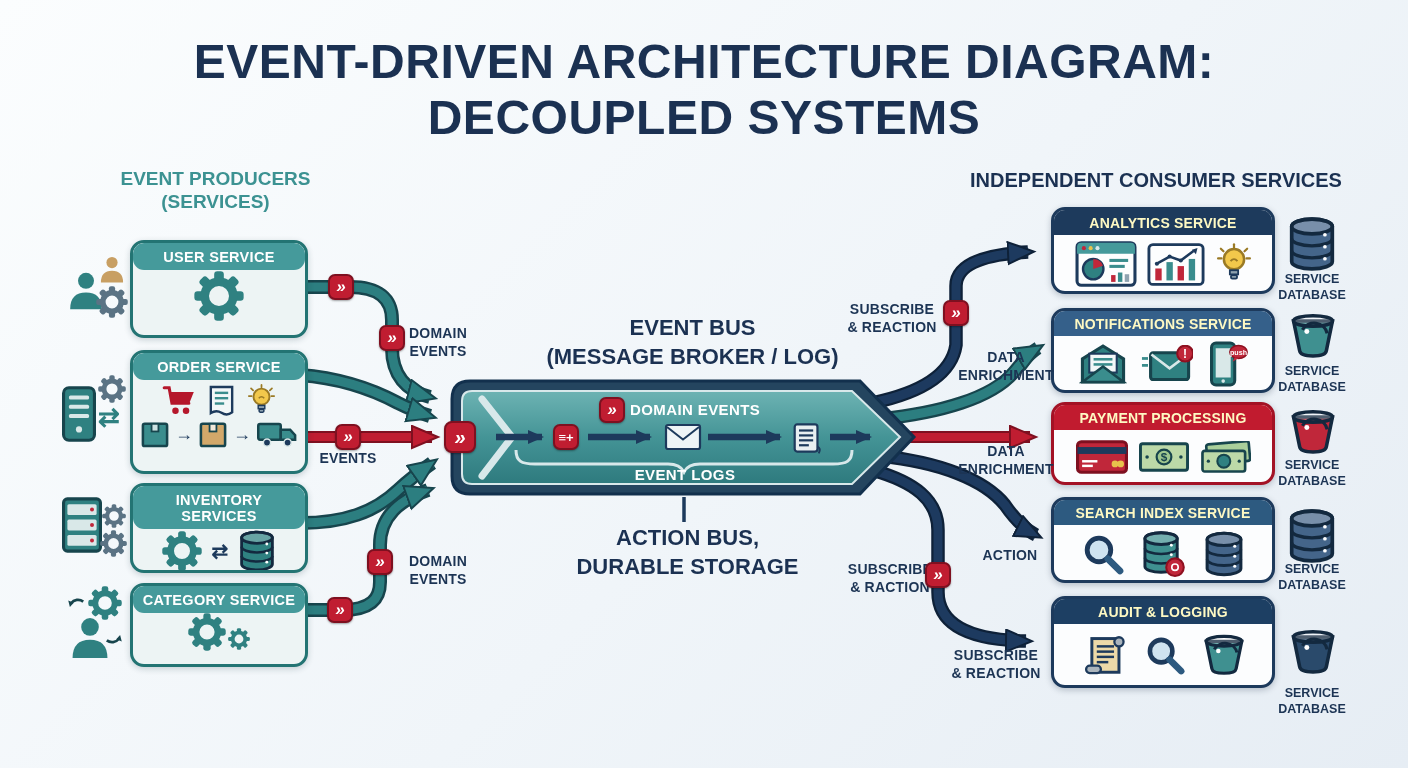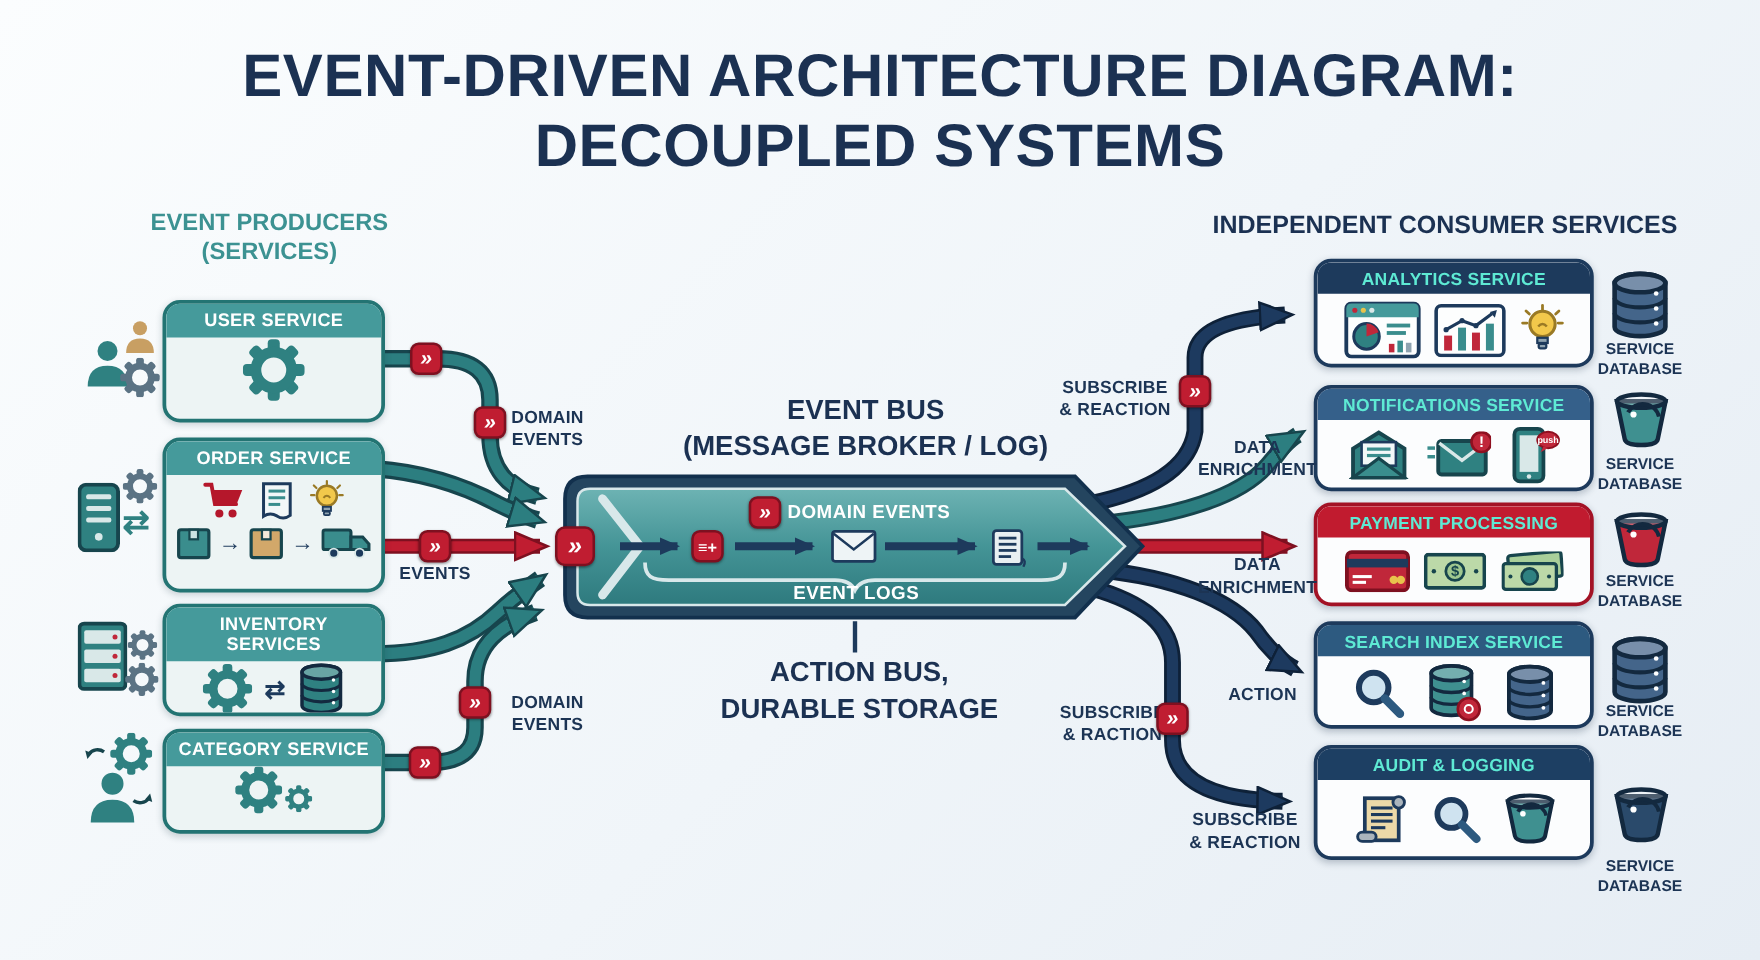--- a/index.html
+++ b/index.html
@@ -9,32 +9,32 @@
   svg text{font-family:"Liberation Sans",sans-serif;}
   .layer{position:absolute;left:0;top:0;z-index:1;}
   .title{position:absolute;left:0;right:0;top:34px;text-align:center;font-weight:bold;
     color:#1b3152;font-size:48px;line-height:1.16;letter-spacing:.5px;z-index:2;}
   .sec-heading{position:absolute;font-weight:bold;text-align:center;z-index:2;line-height:1.2;}
   .producers-heading{left:88px;top:168px;width:255px;font-size:19px;color:#3c9292;}
   .consumers-heading{left:958px;top:168px;width:396px;font-size:20px;color:#1b3152;}
   .pbox{position:absolute;left:130px;width:172px;border:3px solid #237473;border-radius:14px;
     background:#edf4f4;box-shadow:0 2px 6px rgba(20,50,60,.2);overflow:hidden;z-index:2;}
   .pbox .hd{background:#459a9b;color:#fff;font-weight:bold;font-size:14.5px;text-align:center;
-    padding:6px 4px 5px;letter-spacing:.3px;}
+    padding:6px 4px 5px;letter-spacing:.3px;border-radius:11px;}
   .pbox .bd{display:flex;align-items:center;justify-content:center;gap:10px;}
   .pbox.user{top:240px;height:92px;}
   .pbox.order{top:350px;height:118px;}
   .pbox.inventory{top:483px;height:84px;}
   .pbox.category{top:583px;height:78px;}
   .pbox .bd.col{flex-direction:column;gap:3px;padding-top:4px;}
   .row{display:flex;align-items:center;justify-content:center;gap:12px;}
   .row.tight{gap:6px;}
   .cbox{position:absolute;left:1051px;width:218px;border:3px solid #1d3a5c;border-radius:14px;
     background:#fcfdfe;box-shadow:0 2px 6px rgba(15,35,60,.25);overflow:hidden;z-index:2;}
-  .cbox .hd{color:#5eead4;font-weight:bold;font-size:14px;text-align:center;padding:5px 4px 4px;letter-spacing:.2px;}
+  .cbox .hd{color:#fef9c3;font-weight:bold;font-size:14px;text-align:center;padding:5px 4px 4px;letter-spacing:.2px;}
   .cbox .bd{display:flex;align-items:center;justify-content:space-evenly;padding:5px 10px;}
   .cbox.analytics{top:207px;height:81px;}   .cbox.analytics .hd{background:#1d3a5c;}
   .cbox.notifications{top:308px;height:79px;}.cbox.notifications .hd{background:#35608a;}
   .cbox.payment{top:402px;height:77px;border-color:#a31225;} .cbox.payment .hd{background:#c11b2f;}
   .cbox.search{top:497px;height:80px;}      .cbox.search .hd{background:#2d5a80;}
   .cbox.audit{top:596px;height:86px;}       .cbox.audit .hd{background:#1d3f63;}
   .badge{position:absolute;width:26px;height:26px;background:#c01d31;border:2.5px solid #7e1020;
     border-radius:7px;color:#fff;display:flex;align-items:center;justify-content:center;
     font-weight:bold;font-size:17px;font-style:italic;z-index:3;box-shadow:0 1px 2px rgba(0,0,0,.35);
     box-sizing:border-box;}

